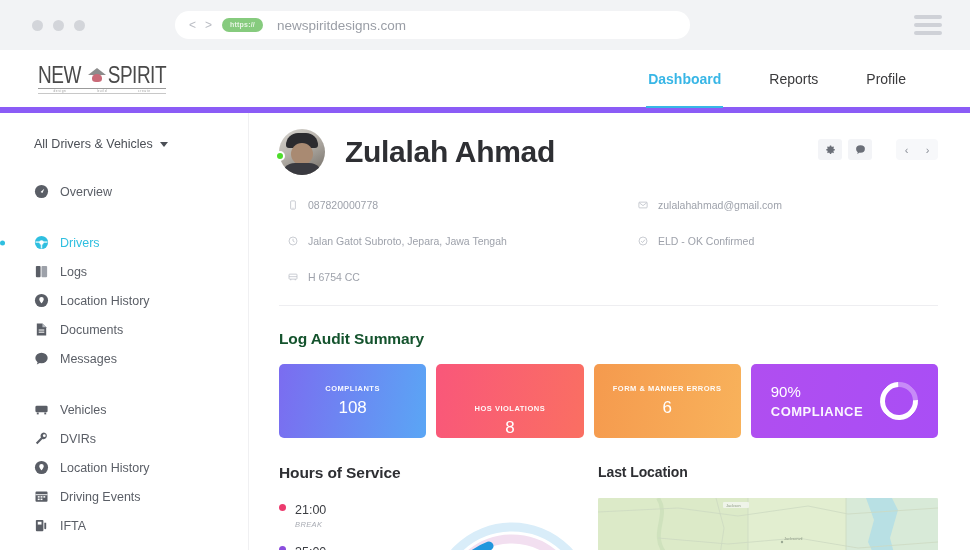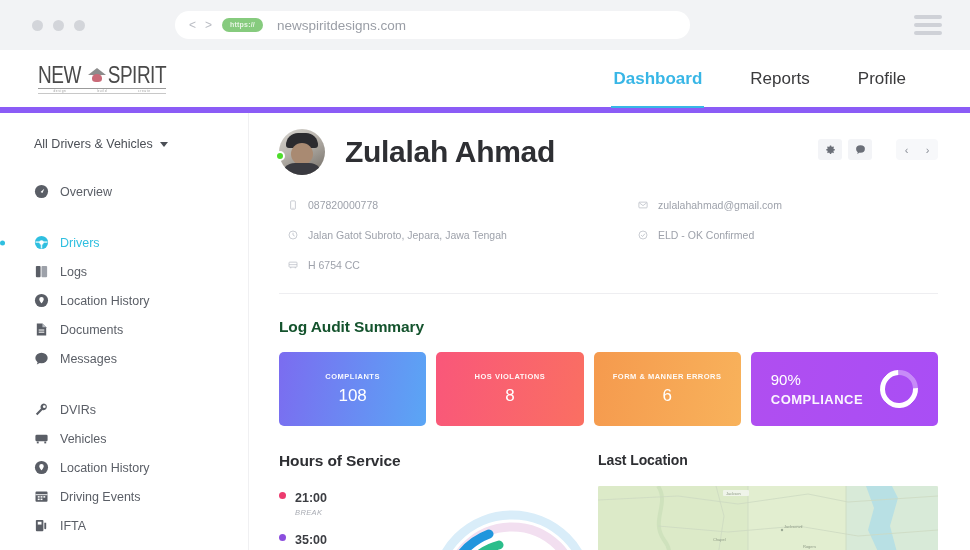--- a/index.html
+++ b/index.html
@@ -139,21 +139,21 @@
   }
   .top-nav {
     position: absolute;
     right: 40px;
     display: flex;
     gap: 0;
     height: 100%;
     align-items: center;
   }
   .nav-item {
-    font-size: 17px;
+    font-size: 14px;
     color: #3a3a3c;
     padding: 0 24px;
     height: 100%;
     display: flex;
     align-items: center;
     position: relative;
     cursor: pointer;
   }
   .nav-item.active {
     color: #38b6e6;
@@ -313,21 +313,21 @@
     justify-content: center;
     color: #8b8f98;
     font-size: 11px;
     cursor: pointer;
   }
 
   .meta-grid {
     margin: 24px 0 8px 38px;
     display: grid;
     grid-template-columns: 350px 1fr;
-    row-gap: 18px;
+    row-gap: 24px;
   }
   .meta-item {
     display: flex;
     align-items: center;
     gap: 9px;
     font-size: 10.5px;
     color: #9ea2ab;
   }
   .meta-item .mico {
     width: 12px; height: 12px;
@@ -416,21 +416,21 @@
   }
   .legend-dot {
     width: 7px; height: 7px;
     border-radius: 50%;
     margin-top: 4px;
     flex-shrink: 0;
   }
   .legend-time {
     font-size: 12.5px;
     color: #3b3d42;
-    font-weight: 700;
+    font-weight: 400;
     line-height: 1.15;
   }
   .legend-sub {
     font-size: 7.5px;
     color: #a8abb3;
     letter-spacing: .4px;
     margin-top: 2px;
     font-style: italic;
   }
   .arcs {
@@ -564,36 +564,36 @@
           </svg>
       </span>
       <span>Messages</span>
     </div>
 
     <div class="side-gap"></div>
 
     <div class="side-item">
       <span class="ico">
         <svg width="15" height="15" viewBox="0 0 16 16">
-            <path d="M10.5 1.6a3.6 3.6 0 0 0-3.1 5.4L2 12.4l1.6 1.6 5.4-5.4a3.6 3.6 0 1 0 1.5-7z" fill="#5a5e66"></path>
-            <circle cx="11" cy="5" r="1.5" fill="#fff"></circle>
-          </svg>
-      </span>
-      <span>DVIRs</span>
-    </div>
-
-    <div class="side-item">
-      <span class="ico">
-        <svg width="15" height="15" viewBox="0 0 16 16">
             <rect x="1.5" y="4" width="13" height="7" rx="1.4" fill="#5a5e66"></rect>
             <rect x="3" y="11.2" width="2" height="2" fill="#5a5e66"></rect>
             <rect x="11" y="11.2" width="2" height="2" fill="#5a5e66"></rect>
           </svg>
       </span>
       <span>Vehicles</span>
+    </div>
+
+    <div class="side-item">
+      <span class="ico">
+        <svg width="15" height="15" viewBox="0 0 16 16">
+            <path d="M10.5 1.6a3.6 3.6 0 0 0-3.1 5.4L2 12.4l1.6 1.6 5.4-5.4a3.6 3.6 0 1 0 1.5-7z" fill="#5a5e66"></path>
+            <circle cx="11" cy="5" r="1.5" fill="#fff"></circle>
+          </svg>
+      </span>
+      <span>DVIRs</span>
     </div>
 
     <div class="side-item">
       <span class="ico">
         <svg width="15" height="15" viewBox="0 0 16 16">
             <circle cx="8" cy="8" r="7" fill="#5a5e66"></circle>
             <path d="M8 4.2 a2.4 2.4 0 0 1 2.4 2.4 c0 1.8-2.4 4.4-2.4 4.4 s-2.4-2.6-2.4-4.4 A2.4 2.4 0 0 1 8 4.2z" fill="#fff"></path>
           </svg>
       </span>
       <span>Location History</span>
@@ -714,21 +714,21 @@
 
     <div class="divider"></div>
 
     <div class="section-title">Log Audit Summary</div>
 
     <div class="cards">
       <div class="stat-card" id="card0" style="background: linear-gradient(100deg, rgb(123, 108, 240), rgb(90, 166, 245));">
         <div class="stat-label">COMPLIANTS</div>
         <div class="stat-value">108</div>
       </div>
-      <div class="stat-card" id="card1" style="background: linear-gradient(100deg, rgb(249, 87, 122), rgb(250, 111, 98));">
+      <div class="stat-card" id="card1" style="background: linear-gradient(100deg, rgb(249, 87, 122), rgb(250, 111, 98)); justify-content: flex-end;">
         <div class="stat-label">HOS VIOLATIONS</div>
         <div class="stat-value">8</div>
       </div>
       <div class="stat-card" id="card2" style="background: linear-gradient(100deg, rgb(245, 154, 78), rgb(248, 178, 91));">
         <div class="stat-label">FORM &amp; MANNER ERRORS</div>
         <div class="stat-value">6</div>
       </div>
       <div class="stat-card compliance" id="card3" style="background: linear-gradient(100deg, rgb(176, 78, 240), rgb(169, 78, 245));">
         <div class="compliance-txt">
           <div class="pct">90%</div>

